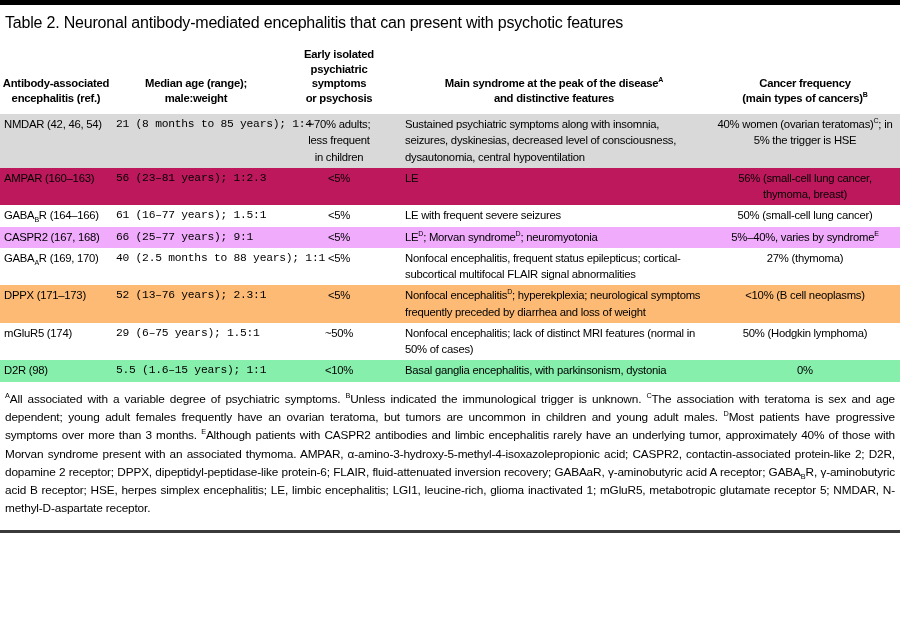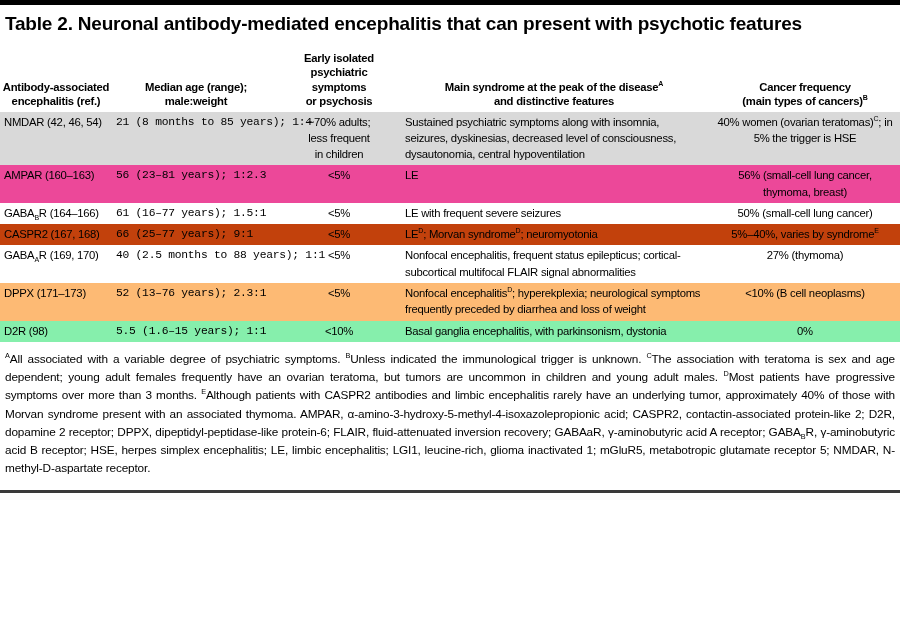--- a/index.html
+++ b/index.html
@@ -9,22 +9,22 @@
     height: 625px;
     background: #ffffff;
     font-family: "Liberation Sans", "DejaVu Sans", sans-serif;
     color: #000000;
     overflow: hidden;
   }
   .top-rule   { width: 900px; height: 5px; background: #000000; }
   .bottom-rule{ width: 900px; height: 3px; background: #3a3a3a; margin-top: 12px; }
 
   .table-title {
-    font-size: 19px;
-    font-weight: bold;
+    font-size: 16px;
+    font-weight: normal;
     letter-spacing: -0.2px;
     margin: 8px 5px 5px 5px;
     line-height: 1.2;
   }
 
   table.enc-table {
     width: 900px;
     border-collapse: collapse;
     table-layout: fixed;
     font-size: 11.3px;
@@ -35,21 +35,21 @@
   col.col-w0 { width: 112px; }
   col.col-w1 { width: 168px; }
   col.col-w2 { width: 118px; }
   col.col-w3 { width: 312px; }
   col.col-w4 { width: 190px; }
 
   thead th {
     font-weight: bold;
     vertical-align: bottom;
     text-align: center;
-    padding: 0 2px 3px 2px;
+    padding: 0 2px 9px 2px;
     line-height: 1.28;
   }
   tbody td {
     vertical-align: top;
     padding: 2px 4px 3px 4px;
   }
   tbody td.col-0 { text-align: left; white-space: nowrap; }
   tbody td.col-1 { text-align: left; white-space: nowrap; font-family: Liberation Mono, monospace; }
   tbody td.col-2 { text-align: center; padding-left: 24px; padding-right: 24px; }
   tbody td.col-3 { text-align: left; padding-left: 7px; padding-right: 8px; }
@@ -108,55 +108,62 @@
         </tr>
     </thead>
     <tbody>
         <tr style="background: rgb(217, 217, 217);">
           <td class="col-0">NMDAR (42, 46, 54)</td>
           <td class="col-1">21 (8 months to 85 years); 1:4</td>
           <td class="col-2">~70% adults; less frequent in children</td>
           <td class="col-3">Sustained psychiatric symptoms along with insomnia, seizures, dyskinesias, decreased level of consciousness, dysautonomia, central hypoventilation</td>
           <td class="col-4">40% women (ovarian teratomas)<sup>C</sup>; in 5% the trigger is HSE</td>
         </tr>
-        <tr style="background: #ec4899; margin-top: 16px;">
+        <tr style="background: #be185d; margin-top: 16px;">
           <td class="col-0">AMPAR (160–163)</td>
           <td class="col-1">56 (23–81 years); 1:2.3</td>
           <td class="col-2">&lt;5%</td>
           <td class="col-3">LE</td>
           <td class="col-4">56% (small-cell lung cancer, thymoma, breast)</td>
         </tr>
         <tr>
           <td class="col-0">GABA<sub>B</sub>R (164–166)</td>
           <td class="col-1">61 (16–77 years); 1.5:1</td>
           <td class="col-2">&lt;5%</td>
           <td class="col-3">LE with frequent severe seizures</td>
           <td class="col-4">50% (small-cell lung cancer)</td>
         </tr>
-        <tr style="background: #c2410c; border-radius: 8px;">
+        <tr style="background: #f0abfc; border-radius: 8px;">
           <td class="col-0">CASPR2 (167, 168)</td>
           <td class="col-1">66 (25–77 years); 9:1</td>
           <td class="col-2">&lt;5%</td>
           <td class="col-3">LE<sup>D</sup>; Morvan syndrome<sup>D</sup>; neuromyotonia</td>
           <td class="col-4">5%–40%, varies by syndrome<sup>E</sup></td>
         </tr>
         <tr>
           <td class="col-0">GABA<sub>A</sub>R (169, 170)</td>
           <td class="col-1">40 (2.5 months to 88 years); 1:1</td>
           <td class="col-2">&lt;5%</td>
           <td class="col-3">Nonfocal encephalitis, frequent status epilepticus; cortical-subcortical multifocal FLAIR signal abnormalities</td>
           <td class="col-4">27% (thymoma)</td>
         </tr>
         <tr style="background: #fdba74;">
           <td class="col-0">DPPX (171–173)</td>
           <td class="col-1">52 (13–76 years); 2.3:1</td>
           <td class="col-2">&lt;5%</td>
           <td class="col-3">Nonfocal encephalitis<sup>D</sup>; hyperekplexia; neurological symptoms frequently preceded by diarrhea and loss of weight</td>
           <td class="col-4">&lt;10% (B cell neoplasms)</td>
         </tr>
+        <tr>
+          <td class="col-0">mGluR5 (174)</td>
+          <td class="col-1">29 (6–75 years); 1.5:1</td>
+          <td class="col-2">~50%</td>
+          <td class="col-3">Nonfocal encephalitis; lack of distinct MRI features (normal in 50% of cases)</td>
+          <td class="col-4">50% (Hodgkin lymphoma)</td>
+        </tr>
         <tr style="background: #86efac;">
           <td class="col-0">D2R (98)</td>
           <td class="col-1">5.5 (1.6–15 years); 1:1</td>
           <td class="col-2">&lt;10%</td>
           <td class="col-3">Basal ganglia encephalitis, with parkinsonism, dystonia</td>
           <td class="col-4">0%</td>
         </tr>
       </tbody>
   </table>
 

